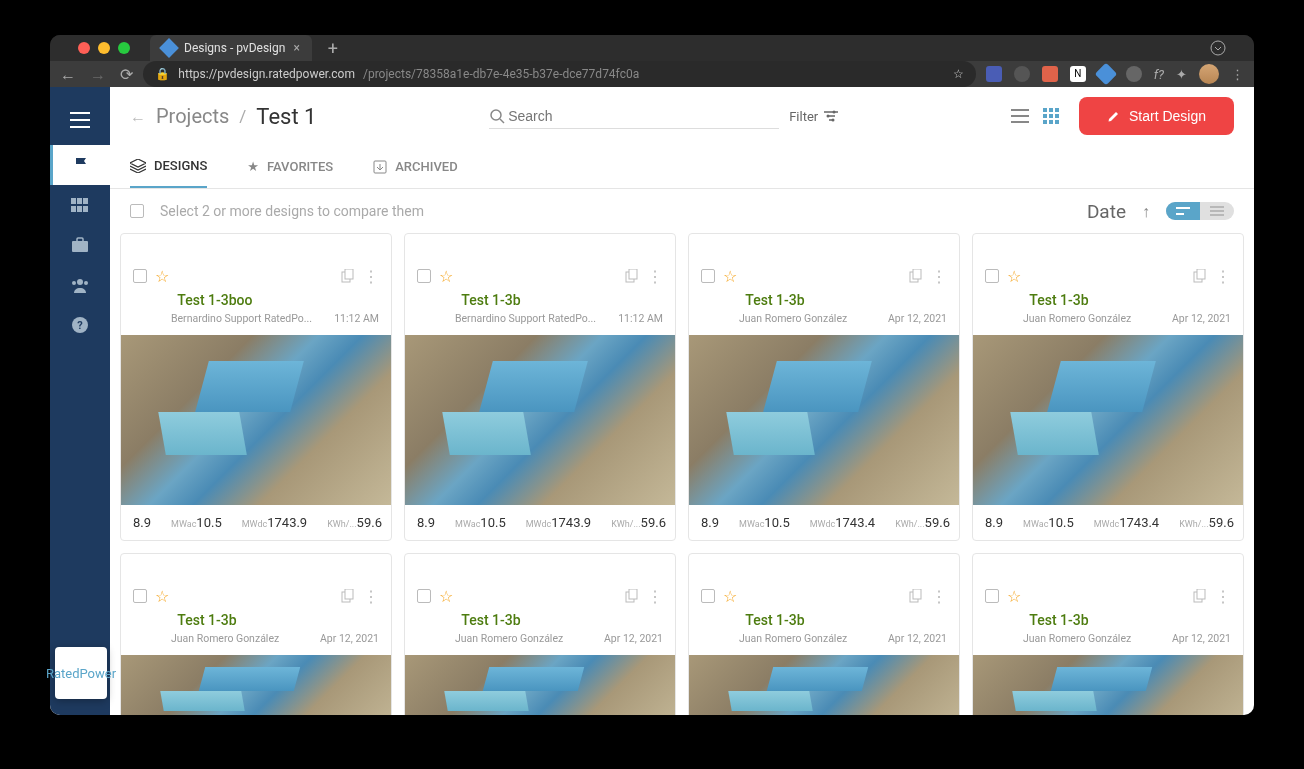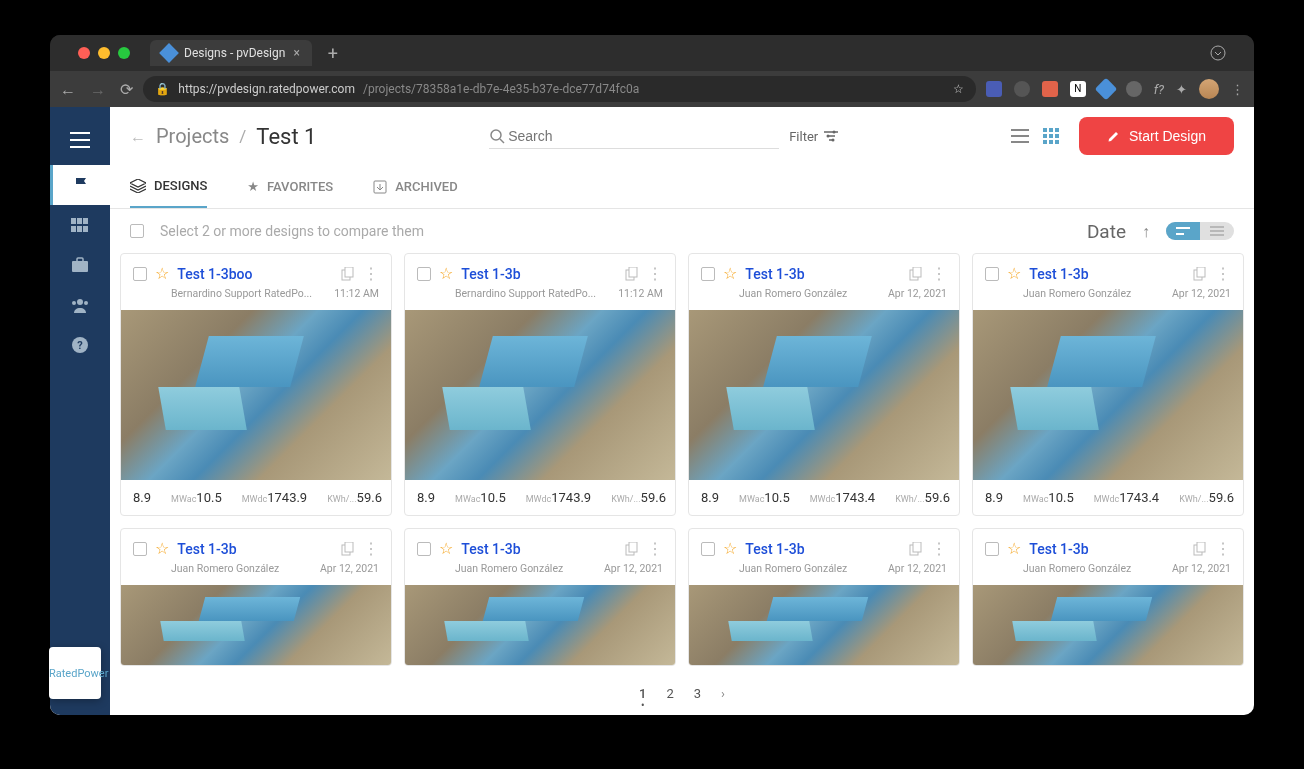--- a/index.html
+++ b/index.html
@@ -53,38 +53,38 @@
 .sort-arrow { color: #888; cursor: pointer; }
 .density-toggle { display: flex; background: #e0e0e0; border-radius: 12px; overflow: hidden; }
 .density-opt { padding: 4px 10px; cursor: pointer; display: flex; align-items: center; }
 .density-opt.active { background: #5aa5c9; }
 .density-opt svg { display: block; }
 .designs-grid { flex: 1; padding: 0 10px; display: grid; grid-template-columns: repeat(4, 1fr); gap: 12px; overflow-y: auto; align-content: start; }
 .design-card { border: 1px solid #e5e5e5; border-radius: 4px; overflow: hidden; display: flex; flex-direction: column; }
 .card-header { padding: 10px 12px; display: flex; flex-direction: column; gap: 4px; }
 .card-title-row { display: flex; align-items: center; gap: 8px; }
 .star-icon { color: #f5a623; cursor: pointer; }
-.card-title { font-size: 14px; font-weight: 500; color: #1d4ed8; flex: 1; }
+.card-title { font-size: 14px; font-weight: 500; color: #4d7c0f; flex: 1; margin-top: 48px; }
 .copy-icon { color: #bbb; cursor: pointer; }
 .more-icon { color: #bbb; cursor: pointer; font-size: 16px; }
 .card-meta-row { display: flex; justify-content: space-between; font-size: 10.5px; color: #999; padding-left: 38px; }
 .card-author { white-space: nowrap; overflow: hidden; text-overflow: ellipsis; max-width: 150px; }
 .card-image { height: 170px; background: linear-gradient(135deg, #a89878 0%, #8b7d65 30%, #6ba5c4 45%, #4a8bb5 55%, #a89878 70%, #c4b898 100%); position: relative; }
 .card-image::before { content: ''; position: absolute; left: 30%; top: 15%; width: 35%; height: 30%; background: linear-gradient(#6db5d8, #4a95c0); transform: skew(-15deg); }
 .card-image::after { content: ''; position: absolute; left: 15%; top: 45%; width: 30%; height: 25%; background: linear-gradient(#8fccdd, #6bb5cc); transform: skew(10deg); }
 .card-stats { padding: 10px 12px; display: flex; justify-content: space-between; font-size: 11px; color: #666; }
 .stat { display: flex; align-items: baseline; gap: 20px; }
 .stat-val { color: #333; font-size: 13px; }
 .stat-unit { color: #aaa; font-size: 9px; }
 .pagination { height: 44px; display: flex; align-items: center; justify-content: center; gap: 20px; color: #555; font-size: 13px; }
 .page-num { cursor: pointer; }
 .page-num.active { font-weight: 500; position: relative; }
 .page-num.active::after { content: '•'; position: absolute; bottom: -10px; left: 50%; transform: translateX(-50%); font-size: 10px; }
 .page-next { cursor: pointer; color: #888; }
-.logo-badge { position: absolute; left: 49px; bottom: 70px; width: 52px; height: 52px; background: #fff; border-radius: 4px; display: flex; align-items: center; font-size: 11px; color: #5aa5c9; box-shadow: 0 2px 8px rgba(0,0,0,0.3); }
+.logo-badge { position: absolute; left: 55px; bottom: 70px; width: 52px; height: 52px; background: #fff; border-radius: 4px; display: flex; align-items: center; justify-content: center; font-size: 13px; color: #5aa5c9; box-shadow: 0 2px 8px rgba(0,0,0,0.3); }
 .design-card.short .card-image { height: 80px; }
 </style>
 </head>
 <body>
 
 <div class="browser-window">
   <div class="tab-bar">
     <div class="traffic-lights">
       <div class="traffic-dot red"></div>
       <div class="traffic-dot yellow"></div>

